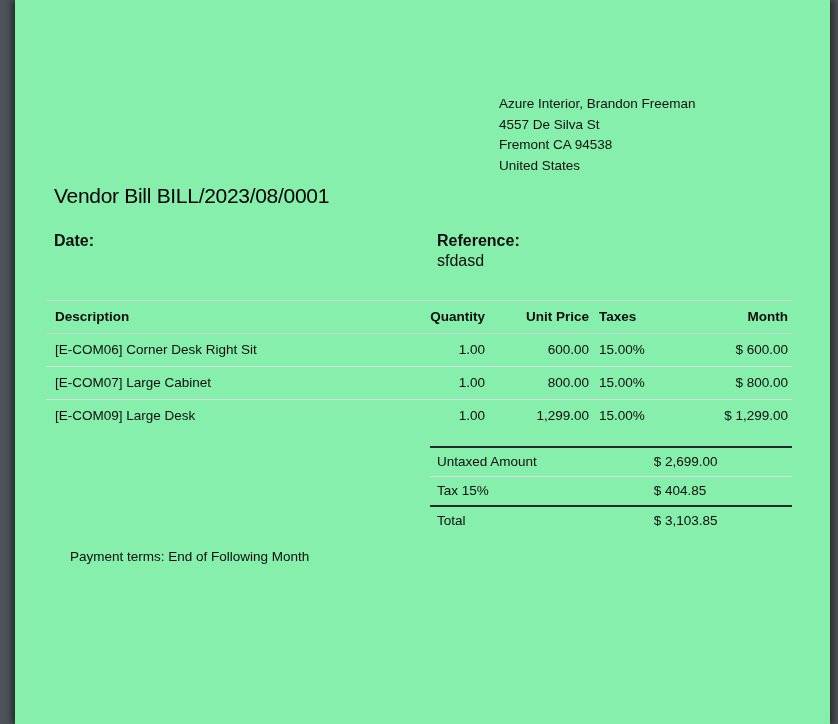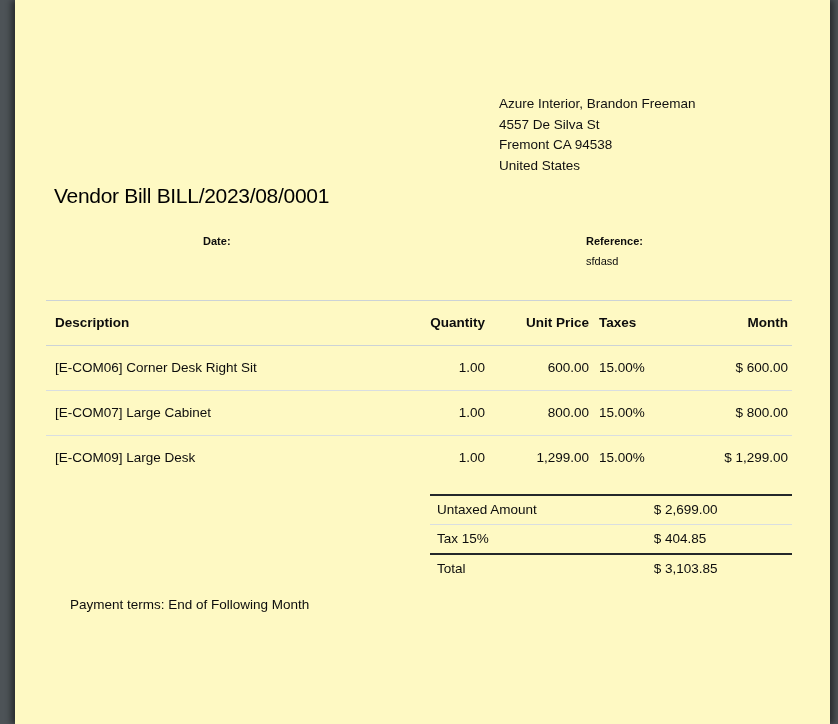--- a/index.html
+++ b/index.html
@@ -8,21 +8,21 @@
     font-family: "Liberation Sans", sans-serif;
     background: #4d5357;
     position: relative;
     overflow: hidden;
     color: #0d0d0d;
   }
   .page {
     position: absolute;
     left: 15px; top: 0;
     width: 815px; height: 724px;
-    background: #fef9c3;
+    background: #86efac;
     box-shadow: -4px 0 6px rgba(0,0,0,0.45), 4px 0 6px rgba(0,0,0,0.45);
   }
   .content {
     padding: 0 38px 0 31px;
     height: 100%;
   }
   .address {
     margin-left: 453px;
     padding-top: 94px;
     font-size: 13.5px;
@@ -33,35 +33,34 @@
     margin: 2px 0 13px 8px;
     font-size: 21px;
     font-weight: 400;
     letter-spacing: -0.3px;
     line-height: 36px;
     color: #000;
   }
   .info-row {
     display: flex;
     margin: 17px 0 0 8px;
-    font-size: 11px;
+    font-size: 16px;
     line-height: 20px;
-    justify-content: center;
   }
   .info-col-date { width: 383px; }
   .info-label { font-weight: 700; }
   .info-value { }
   table.items {
     width: 100%;
     border-collapse: collapse;
     margin-top: 29px;
     font-size: 13.5px;
   }
   table.items th, table.items td {
-    padding: 14px 4px;
+    padding: 8px 4px;
     line-height: 16px;
     vertical-align: middle;
   }
   table.items thead th {
     font-weight: 700;
     border-top: 1px solid #ccd3d7;
     border-bottom: 1px solid #ccd3d7;
   }
   table.items tbody td { border-bottom: 1px solid #d9dee1; }
   table.items tbody tr:last-child td { border-bottom: none; }

